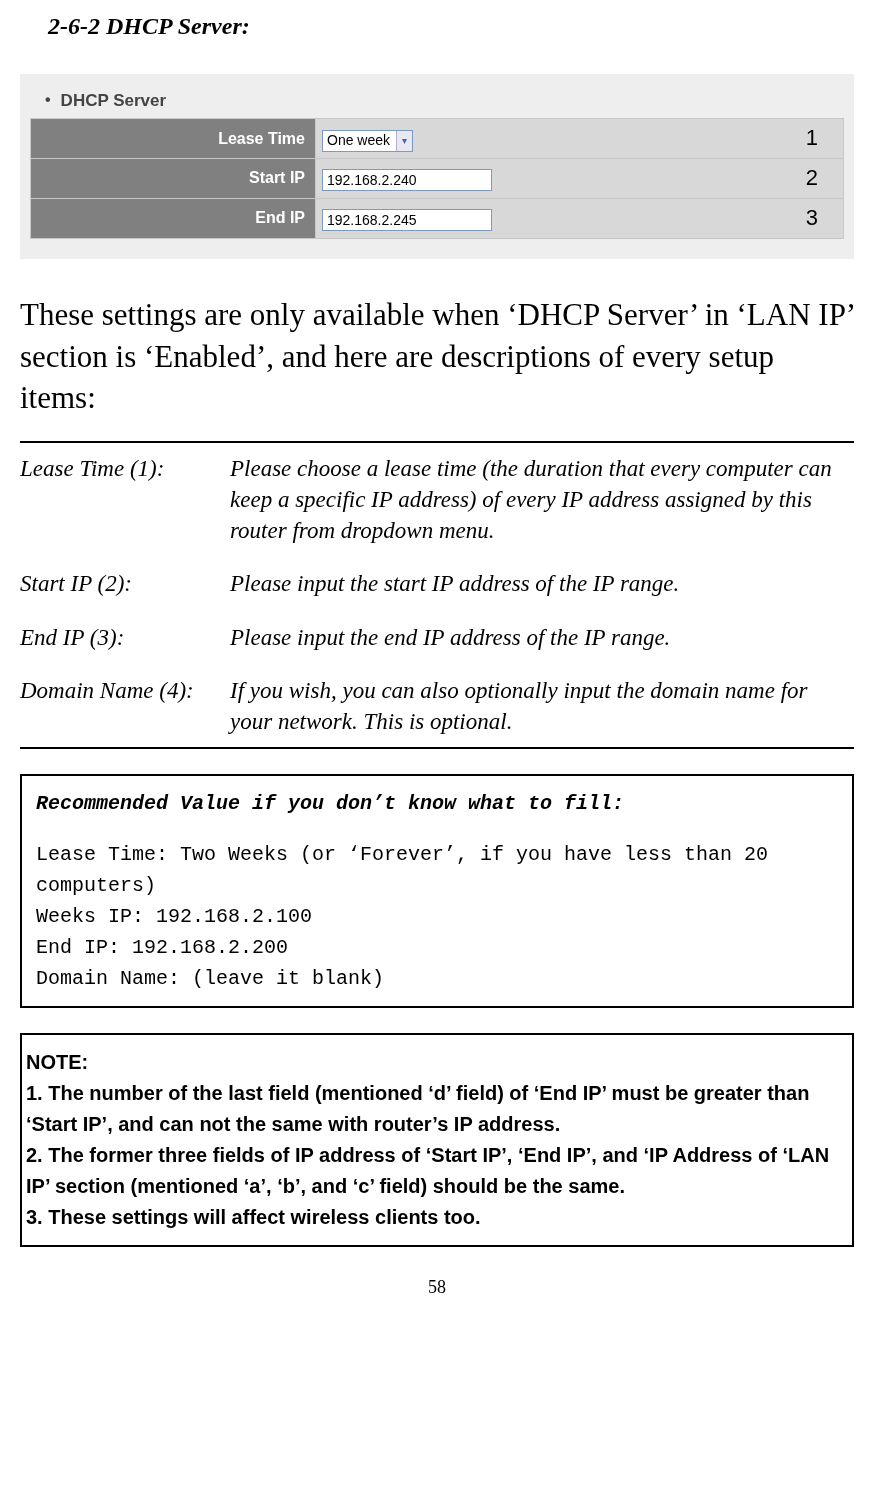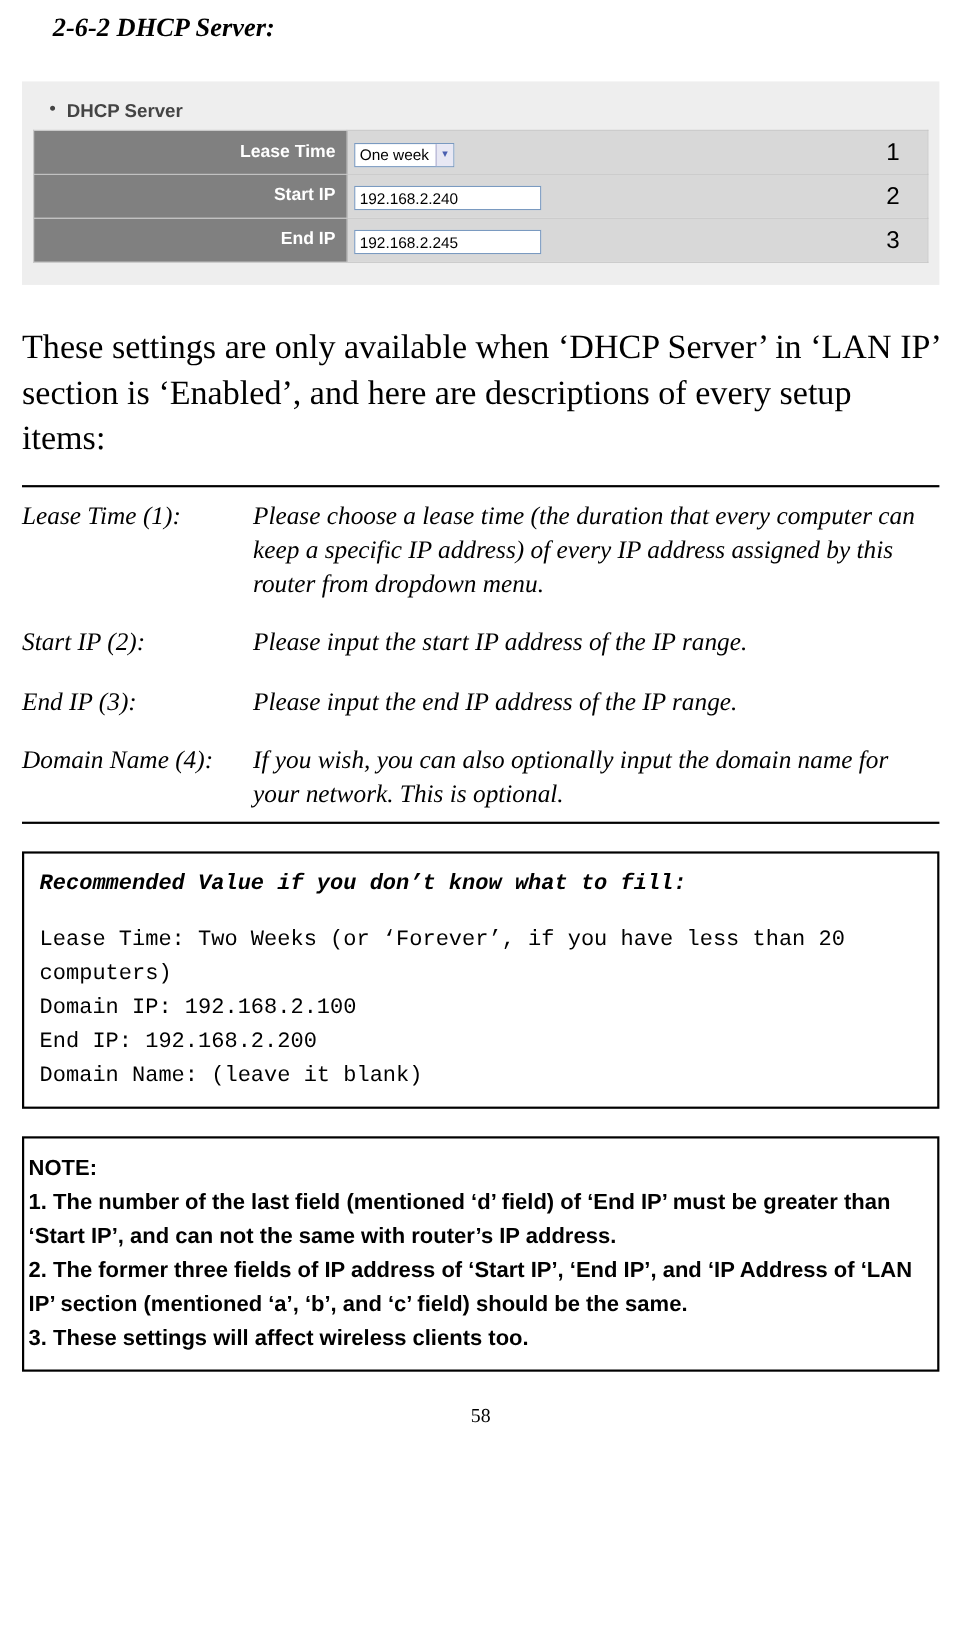--- a/index.html
+++ b/index.html
@@ -221,21 +221,21 @@
   </div>
   <div class="desc-row">
     <div class="desc-label">Domain Name (4):</div>
     <div class="desc-text">If you wish, you can also optionally input the domain name for your network. This is optional.</div>
   </div>
 </div>
 
 <div class="rec-box">
   <div class="rec-title">Recommended Value if you don’t know what to fill:</div>
   <div>Lease Time: Two Weeks (or ‘Forever’, if you have less than 20 computers)</div>
-  <div>Domain IP: 192.168.2.100</div>
+  <div>Weeks IP: 192.168.2.100</div>
   <div>End IP: 192.168.2.200</div>
   <div>Domain Name: (leave it blank)</div>
 </div>
 
 <div class="note-box">
   <div>NOTE:</div>
   <div>1. The number of the last field (mentioned ‘d’ field) of ‘End IP’ must be greater than ‘Start IP’, and can not the same with router’s IP address.</div>
   <div>2. The former three fields of IP address of ‘Start IP’, ‘End IP’, and ‘IP Address of ‘LAN IP’ section (mentioned ‘a’, ‘b’, and ‘c’ field) should be the same.</div>
   <div>3. These settings will affect wireless clients too.</div>
 </div>

